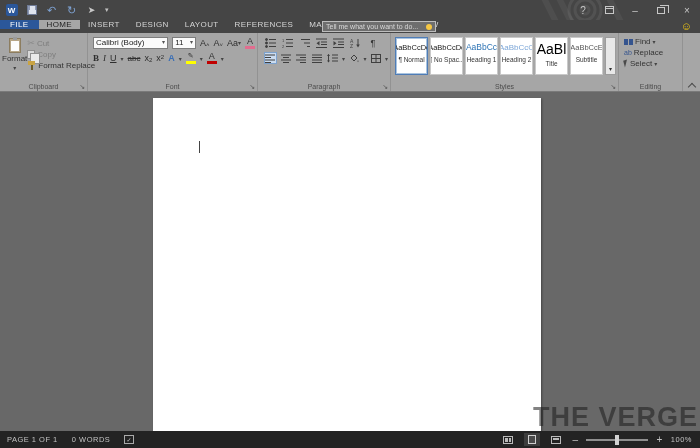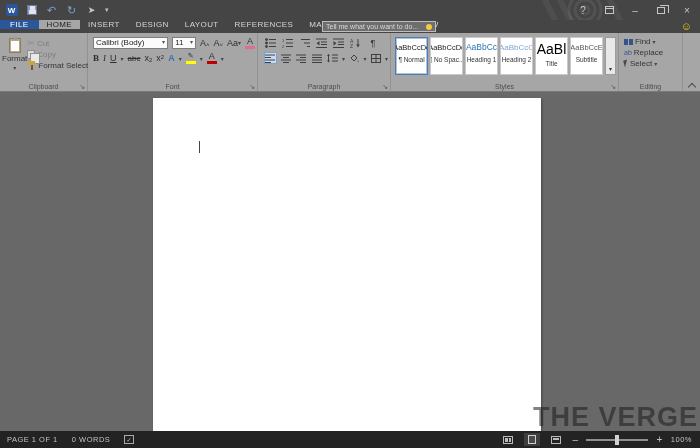--- a/index.html
+++ b/index.html
@@ -222,21 +222,21 @@
         <span class="rbtn dim">
           <span class="scissors">✂</span>
           <span>Cut</span>
           </span>
         <span class="rbtn dim">
           <span class="copy-glyph"></span>
           <span>Copy</span>
           </span>
         <span class="rbtn">
           <span class="brush-glyph"></span>
-          <span>Format Select</span>
+          <span>Format Replace</span>
           </span>
       </div>
       <span class="group-label">Clipboard</span>
       <span class="dlg">↘</span>
     </div>
 
     <div class="group g-font">
       <div class="frow">
         <span class="combo fontname">
           <span>Calibri (Body)</span>

